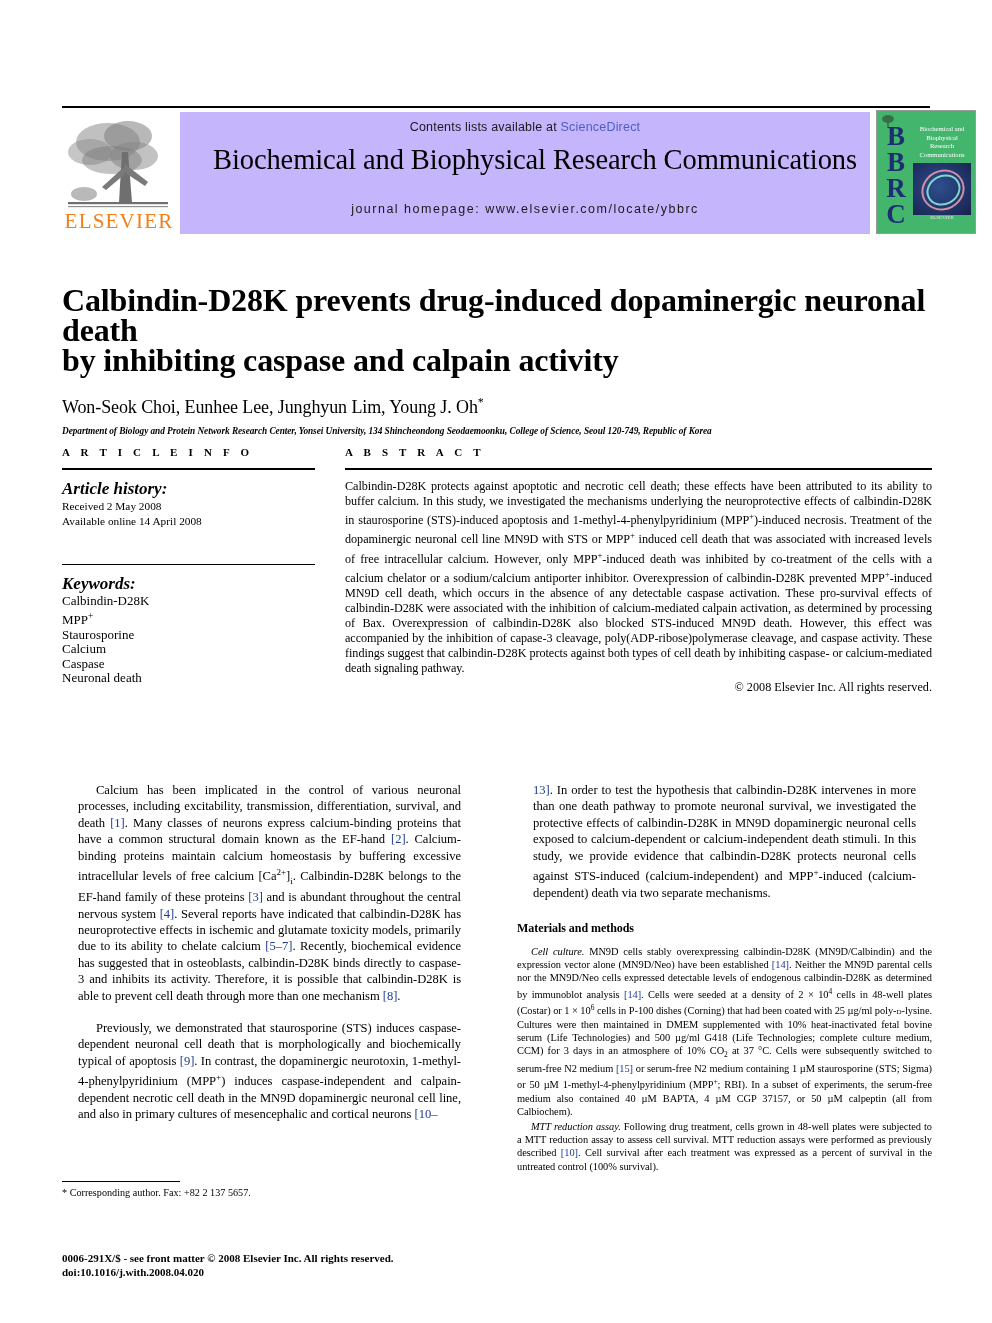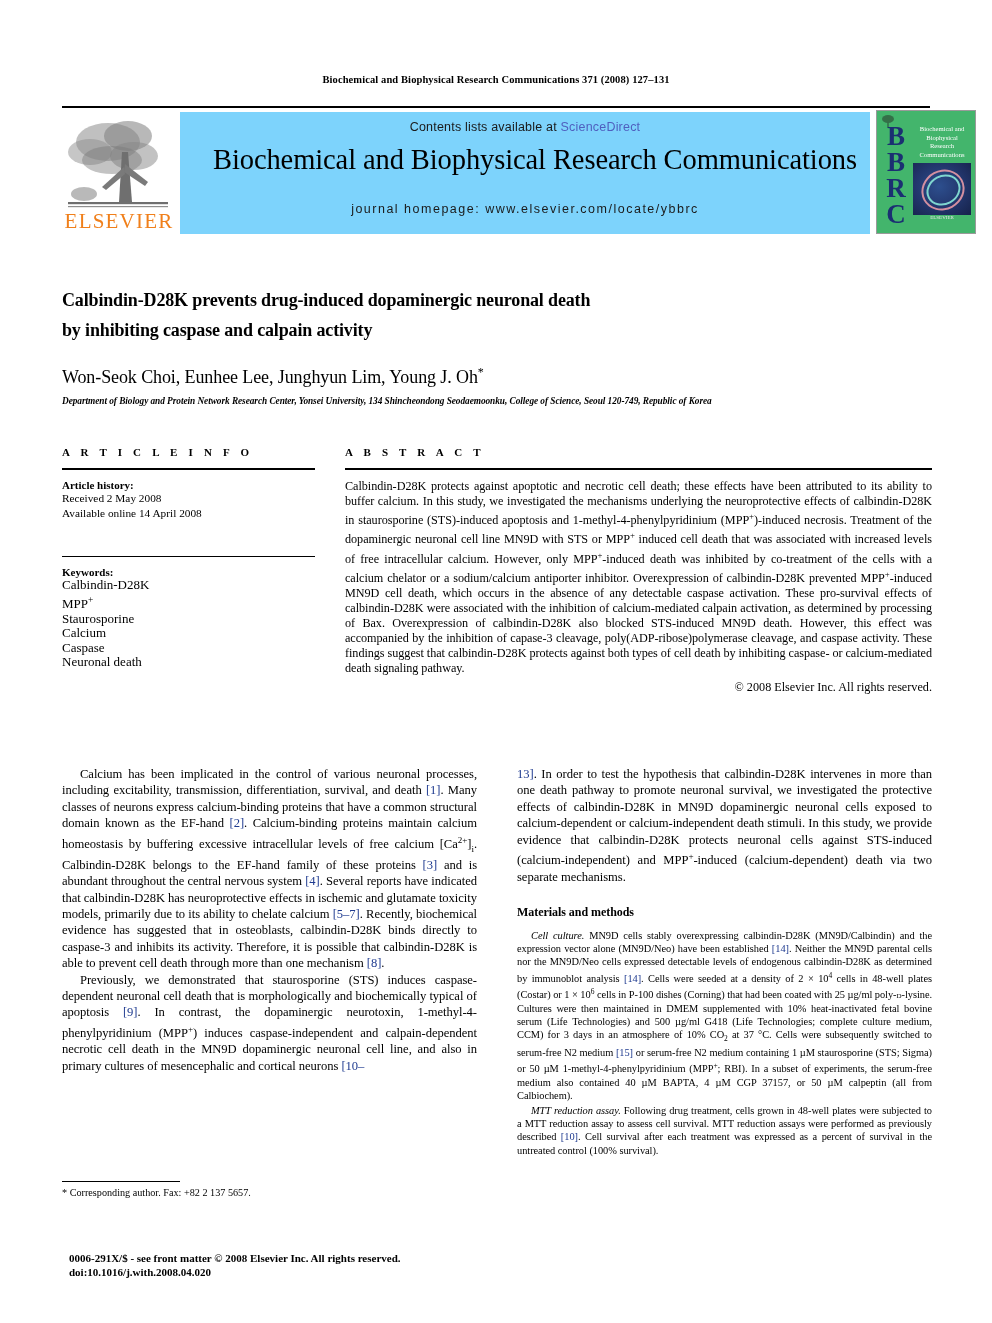--- a/index.html
+++ b/index.html
@@ -66,21 +66,21 @@
     letter-spacing: 1.2px;
     color: #f07f1a;
     line-height: 1;
   }
 
   .grayband {
     position: absolute;
     left: 118px; top: 6px;
     width: 690px;
     height: 122px;
-    background: #7dd3fc;
+    background: #c4b5fd;
   }
   .contents-line {
     position: absolute;
     left: 0; top: 8px;
     width: 690px;
     text-align: center;
     font-family: "Liberation Sans", sans-serif;
     font-size: 12.5px;
     color: #1a1a1a;
     letter-spacing: 0.2px;
@@ -183,21 +183,21 @@
 
   
   .title-block {
     position: absolute;
     left: 62px; top: 285px;
     width: 870px;
   }
   h1.paper-title {
     margin: 0;
     font-family: "Liberation Serif", serif;
-    font-size: 18px;
+    font-size: 32px;
     font-weight: bold;
     line-height: 30px;
     letter-spacing: -0.15px;
   }
   .authors {
     margin: 16px 0 0 0;
     font-family: "Liberation Serif", serif;
     font-size: 18px;
     line-height: 22px;
     letter-spacing: -0.1px;
@@ -239,22 +239,23 @@
   }
   .sec-label {
     font-family: "Liberation Serif", serif;
     font-size: 11px;
     font-weight: bold;
     letter-spacing: 4.2px;
     margin: 0 0 10px 0;
   }
   .info-sub {
     font-family: "Liberation Serif", serif;
-    font-weight: bold;
-    font-size: 11px;
+    font-style: italic;
+    font-weight: bold;
+    font-size: 17px;
     margin: 9px 0 0 0;
   }
   .info-line {
     font-family: "Liberation Serif", serif;
     font-size: 11.3px;
     line-height: 14.5px;
     margin: 0;
   }
   .kw-rule {
     height: 1px;
@@ -301,21 +302,21 @@
     top: 0;
     width: 415px;
   }
   .bcol.left { left: 0; }
   .bcol.right { left: 455px; }
   .bcol p {
     font-family: "Liberation Serif", serif;
     font-size: 12.6px;
     line-height: 16.4px;
     text-align: justify;
-    margin: 0;
+    margin: 16px;
     text-indent: 18px;
     letter-spacing: -0.05px;
   }
   .bcol p.noindent { text-indent: 0; }
   .ref { color: #1e3a8f; }
 
   .mm-head {
     font-family: "Liberation Serif", serif;
     font-size: 12px;
     font-weight: bold;
@@ -357,36 +358,34 @@
   .footnote a, .mail-link {
     color: #1e3a8f;
     text-decoration: none;
   }
 
   
   .issn {
     position: absolute;
     left: 62px; top: 1251px;
     width: 500px;
-    margin-left: 7px;
   }
   .issn p {
     font-family: "Liberation Serif", serif;
     font-size: 11px;
     line-height: 14px;
     font-weight: bold;
     margin: 0;
   }
 </style>
 </head>
 <body>
 
 <div class="page">
 
-  <div class="runhead">Biochemical and Biophysical Research Communications 371 (2008) 127–131</div>
 
   <div class="masthead">
     <div class="rule-top"></div>
 
     <div class="elsevier-logo">
       <svg class="tree-svg" width="112" height="104" viewBox="0 0 112 104">
         <g fill="#6b6b6b">
           <ellipse cx="46" cy="30" rx="32" ry="19" fill="#8d8d8d" opacity="0.55"></ellipse>
           <ellipse cx="66" cy="24" rx="24" ry="15" fill="#7d7d7d" opacity="0.55"></ellipse>
           <ellipse cx="28" cy="40" rx="22" ry="13" fill="#8d8d8d" opacity="0.5"></ellipse>

